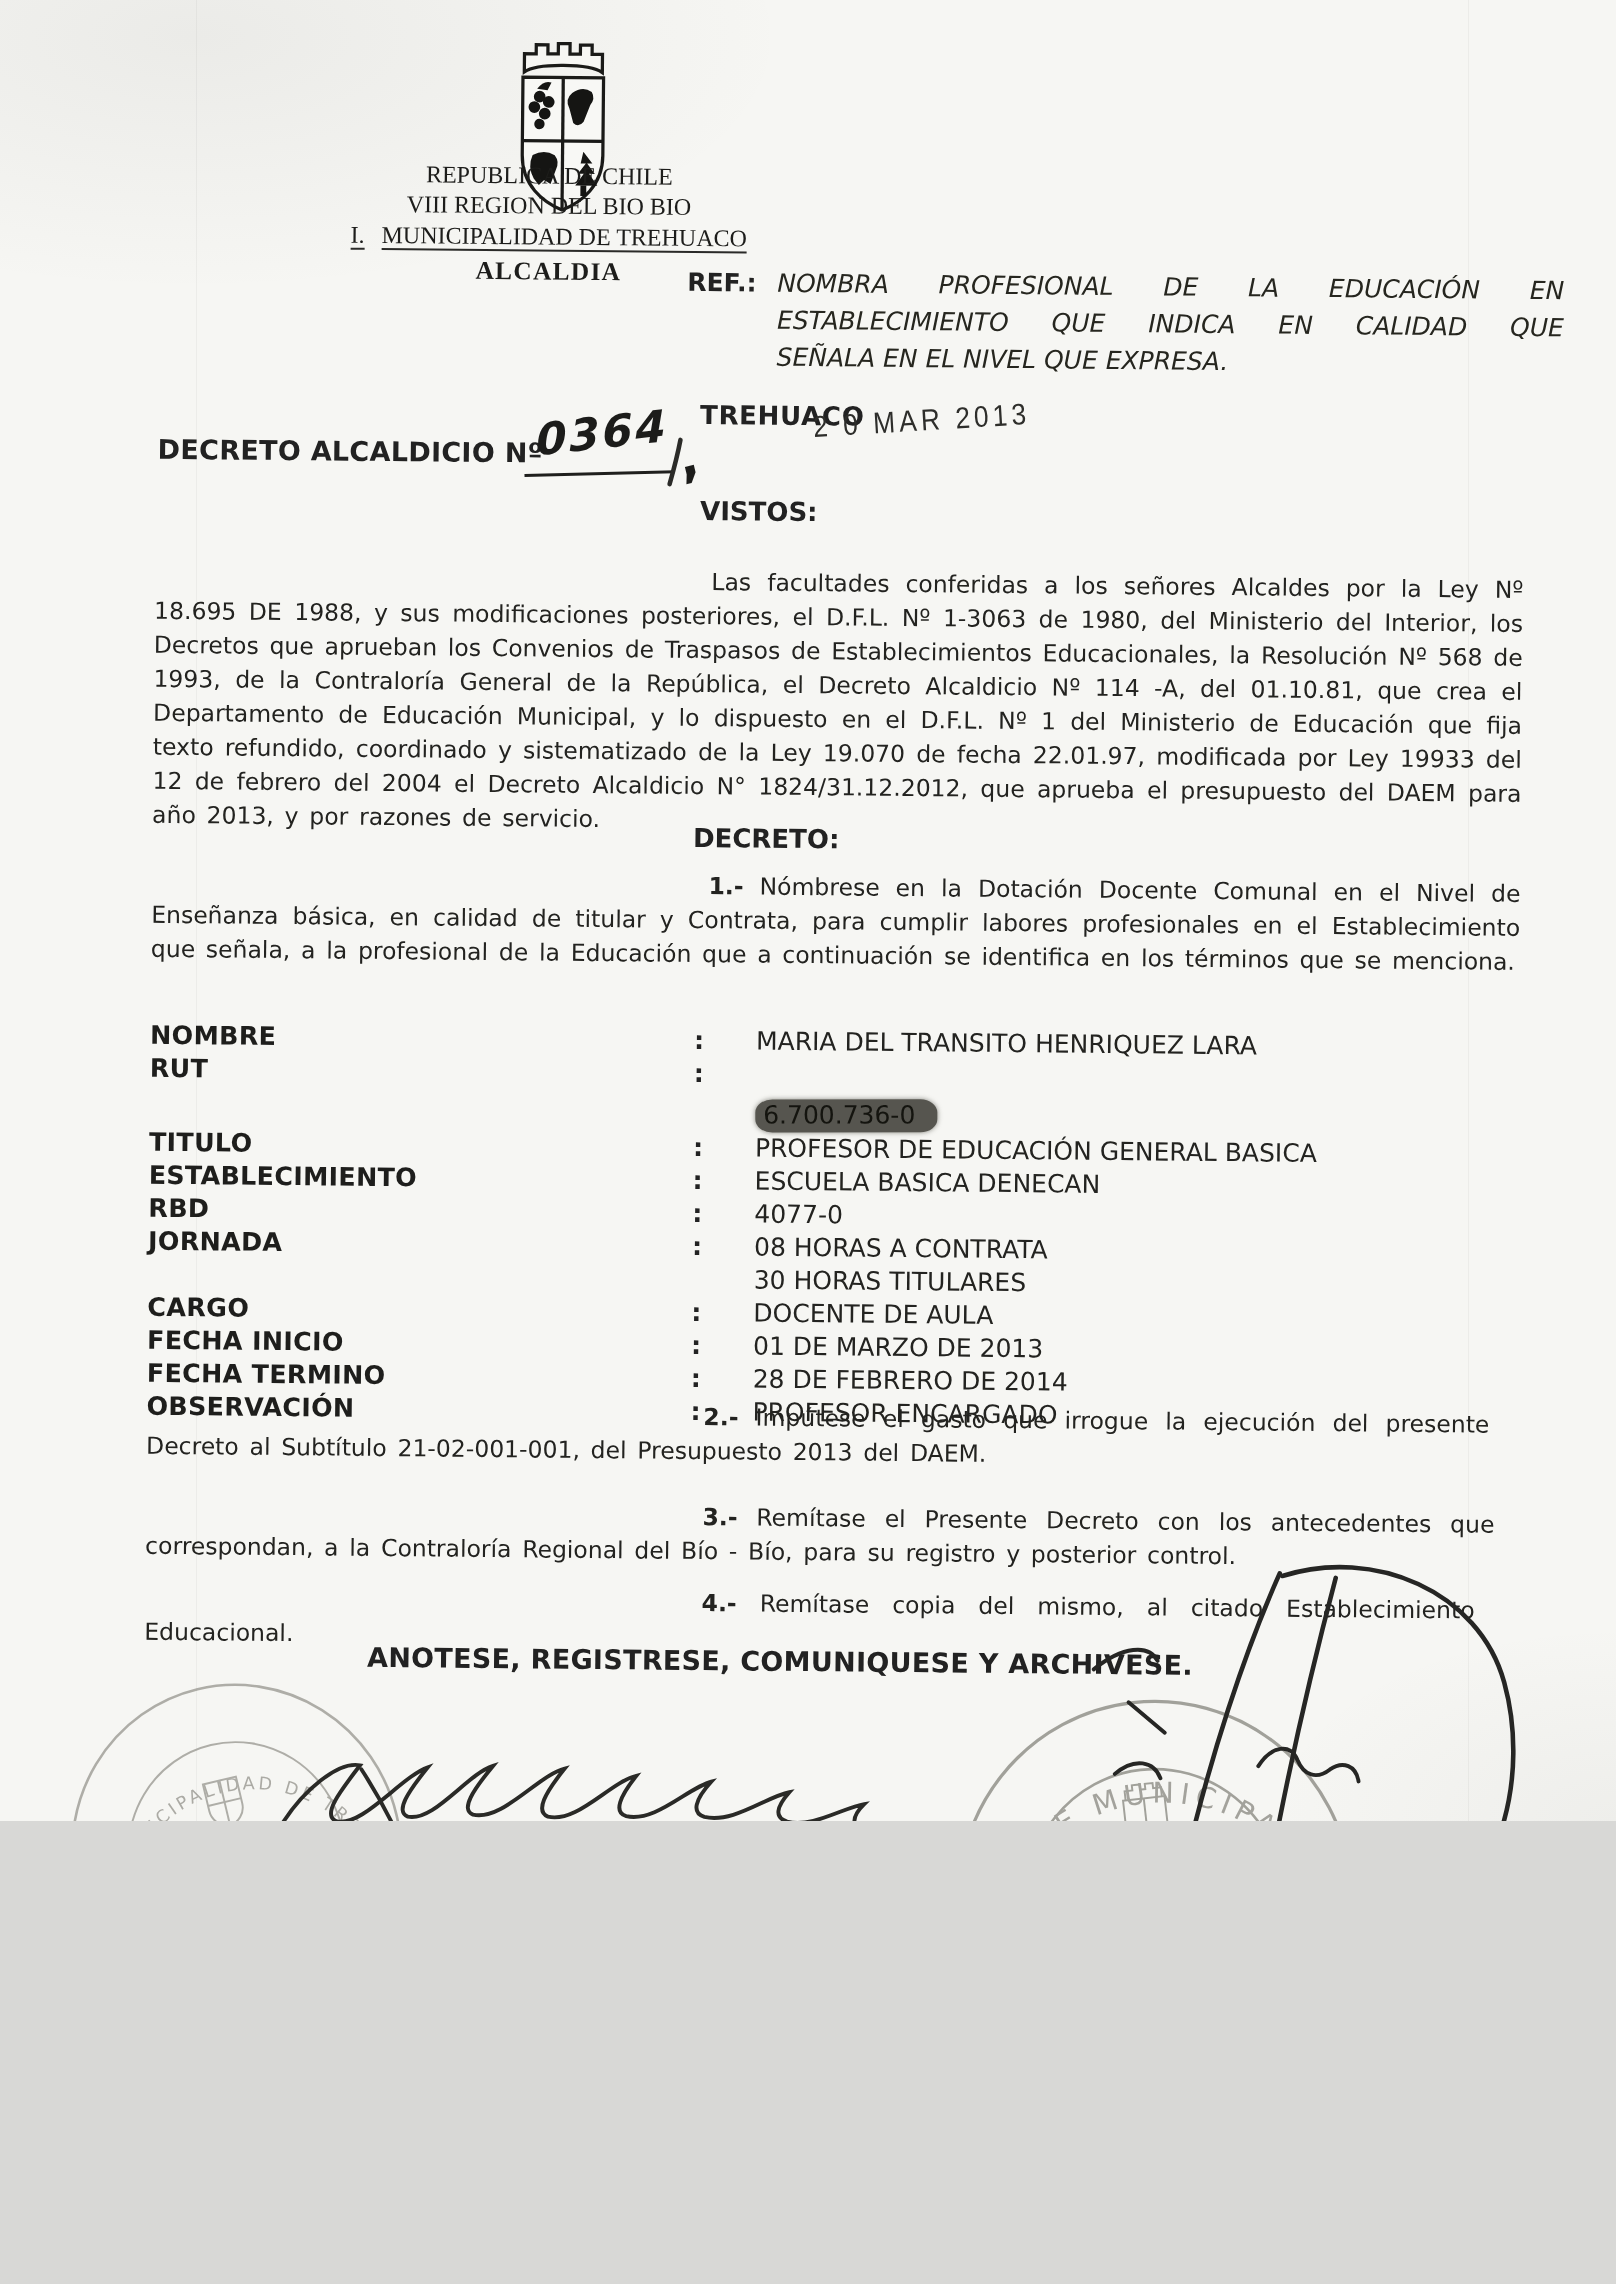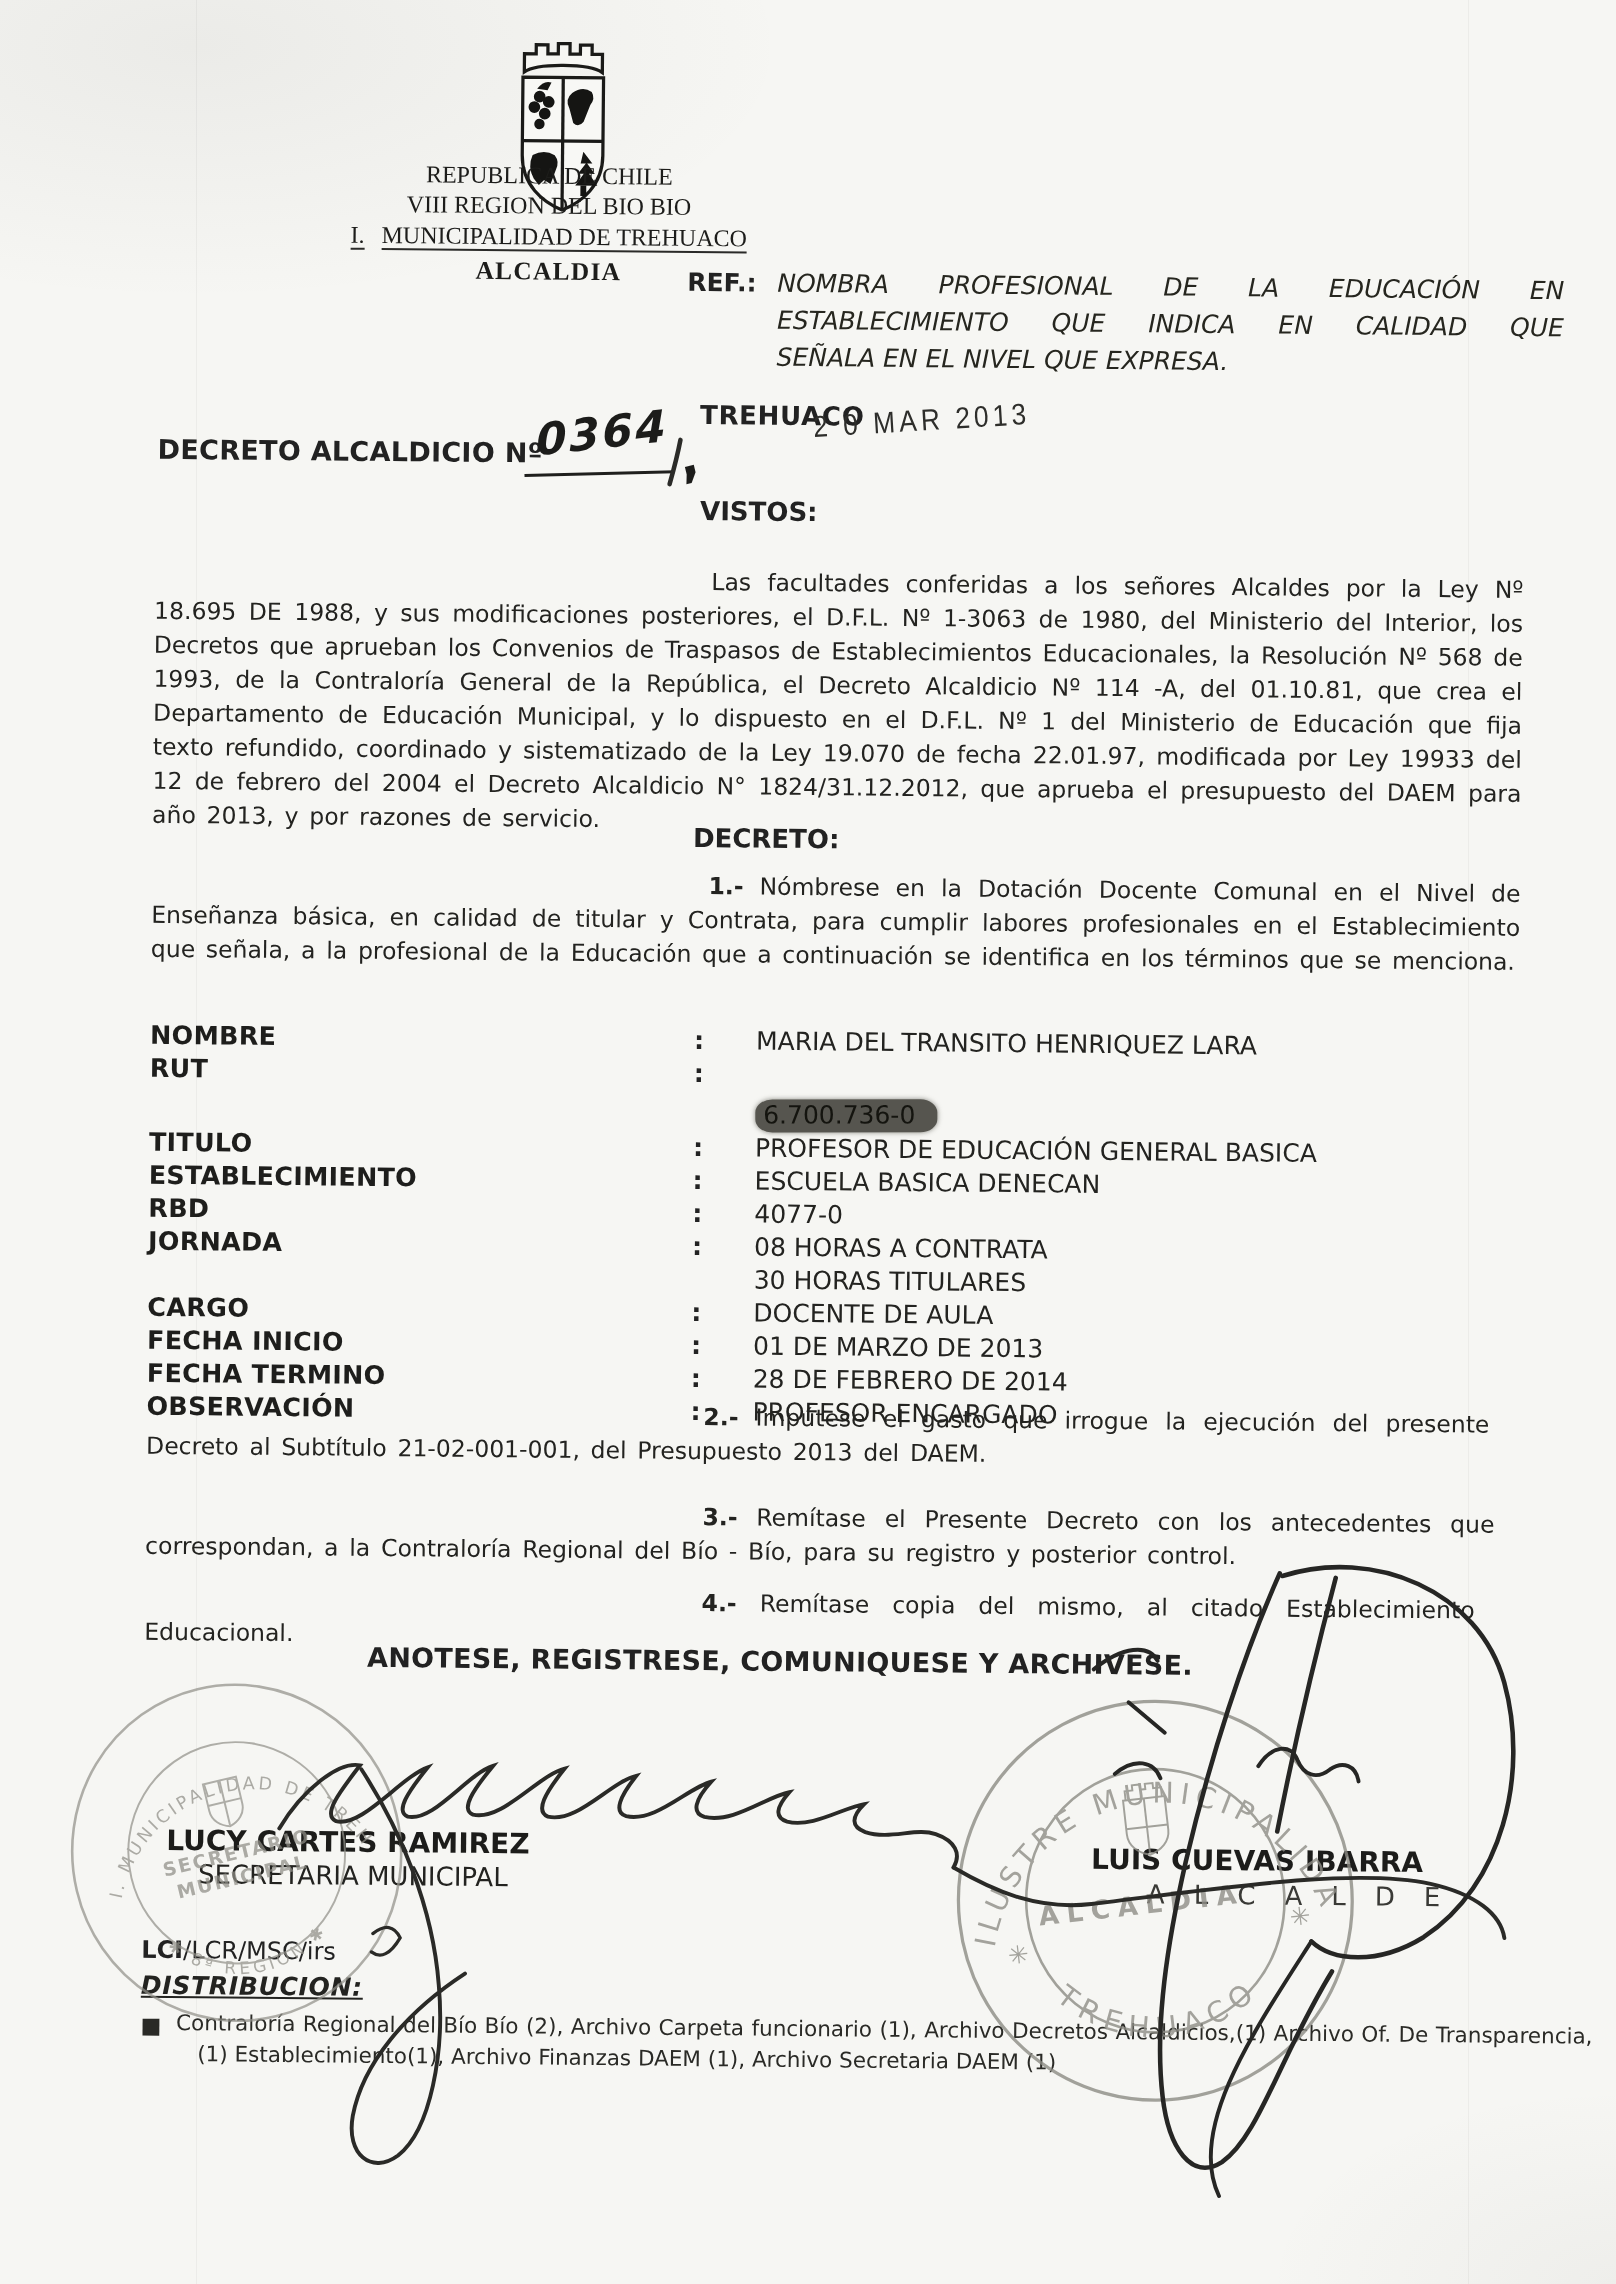--- a/index.html
+++ b/index.html
@@ -1,17 +1,17 @@
 <!DOCTYPE html>
 <html style="font-size:10.4px"><head>
 <meta charset="utf-8">
 <style>
   html,body{margin:0;padding:0;background:#d8d8d6;}
   .page{
-    position:relative;width:1617px;height:2284px;overflow:hidden;
+    position:relative;width:1617px;height:1821px;overflow:hidden;
     background:
       radial-gradient(913px 391px at 12% 2%, rgba(90,90,85,0.07), transparent 65%),
       radial-gradient(587px 326px at 100% 100%, rgba(90,90,85,0.05), transparent 60%),
       #f6f6f3;
     font-family:"DejaVu Sans",sans-serif;color:#222;
   }
   .crease-v{position:absolute;top:0;bottom:0;width:1.3px;background:rgba(60,60,55,0.05);}
   .doc{position:absolute;inset:0;transform:rotate(0.55deg);transform-origin:78px 0;}
 
   

